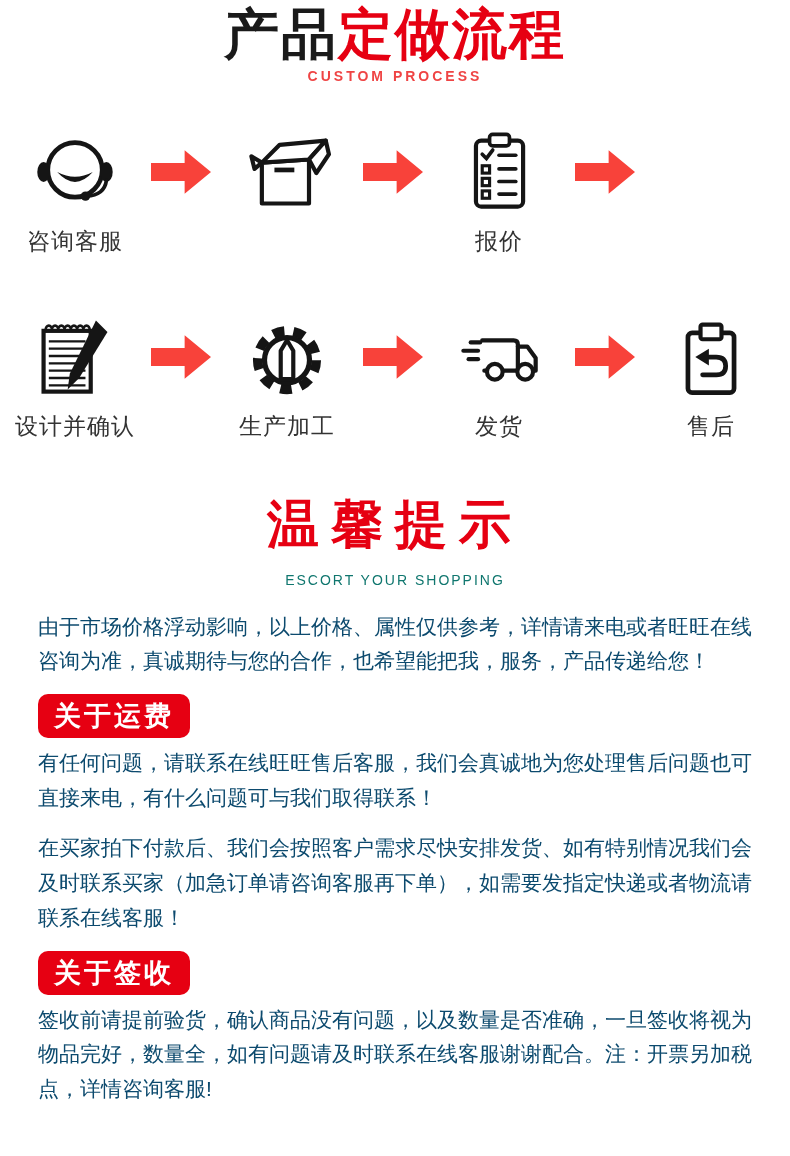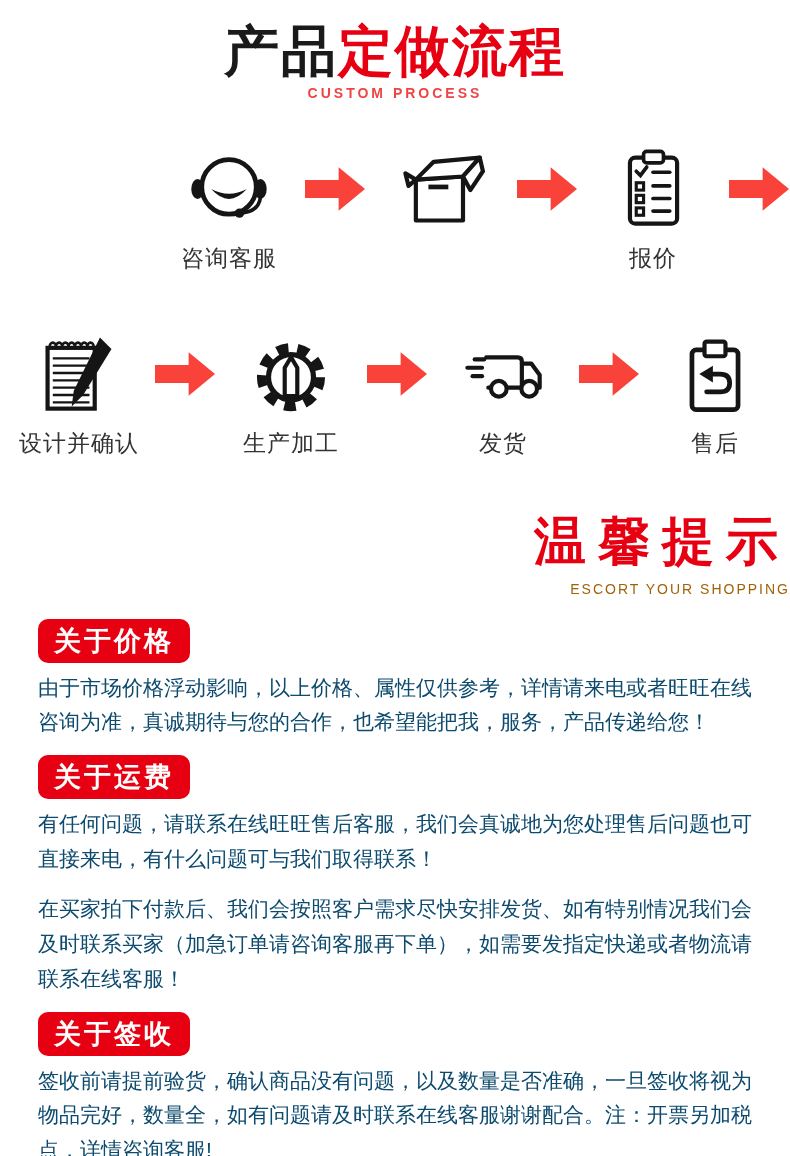--- a/index.html
+++ b/index.html
@@ -1,38 +1,38 @@
 <!DOCTYPE html>
 <html><head>
 <meta charset="utf-8">
 <style>
   html,body { margin:0; padding:0; }
   body {
     width:790px; min-height:1156px; background:#ffffff;
     font-family:"Liberation Sans","DejaVu Sans",sans-serif;
     color:#222; overflow-x:hidden;
   }
-  .header { text-align:center; padding-top:21px; }
+  .header { text-align:center; padding-top:4px; }
   .title { font-size:55px; font-weight:800; letter-spacing:2px; line-height:1.12; }
   .title .black { color:#1a1a1a; }
   .title .red { color:#e60012; }
   .subtitle { font-size:14px; color:#ef4444; letter-spacing:3px; margin-top:2px; font-weight:600; }
 
   .process { margin-top:40px; }
-  .process-row { display:flex; align-items:flex-start; justify-content:flex-end; }
+  .process-row { display:flex; align-items:flex-start; justify-content:flex-start; }
   .process-row + .process-row { margin-top:52px; }
   .step { width:150px; text-align:center; }
   .step-icon { height:94px; display:flex; align-items:center; justify-content:center; }
   .step-label { margin-top:8px; font-size:23px; color:#333; letter-spacing:1px; }
   .flow-arrow { width:62px; margin-top:23px; flex:0 0 62px; }
   .flow-arrow svg { display:block; width:60px; height:50px; margin:0 auto; }
 
-  .tips-header { text-align:right; margin-top:48px; }
+  .tips-header { text-align:center; margin-top:48px; }
   .tips-title { font-size:52px; font-weight:800; color:#e60012; letter-spacing:12px; }
-  .tips-subtitle { font-size:14px; color:#a16207; letter-spacing:2px; margin-top:4px; }
+  .tips-subtitle { font-size:14px; color:#0f766e; letter-spacing:2px; margin-top:12px; }
 
   .sections { padding:0 38px; margin-top:22px; }
   .tip-section { margin-bottom:15px; }
   .badge {
     display:inline-block; background:#e60012; color:#fff;
     font-size:27px; font-weight:800; padding:4px 16px;
     border-radius:10px; letter-spacing:3px;
   }
   .section-text { margin-top:8px; font-size:21px; line-height:1.66; color:#0c4a6e; }
 
@@ -186,21 +186,20 @@
   </div>
 </div>
 
 <div class="tips-header">
   <div class="tips-title">温馨提示</div>
   <div class="tips-subtitle">ESCORT YOUR SHOPPING</div>
 </div>
 
 <div class="sections">
   <div class="tip-section">
-    <span class="badge">关于价格</span>
     <div class="section-text">由于市场价格浮动影响，以上价格、属性仅供参考，详情请来电或者旺旺在线咨询为准，真诚期待与您的合作，也希望能把我，服务，产品传递给您！</div>
   </div>
   <div class="tip-section">
     <span class="badge">关于运费</span>
     <div class="section-text">有任何问题，请联系在线旺旺售后客服，我们会真诚地为您处理售后问题也可直接来电，有什么问题可与我们取得联系！</div>
   </div>
   <div class="tip-section">
     <div class="section-text">在买家拍下付款后、我们会按照客户需求尽快安排发货、如有特别情况我们会及时联系买家（加急订单请咨询客服再下单），如需要发指定快递或者物流请联系在线客服！</div>
   </div>
   <div class="tip-section">

